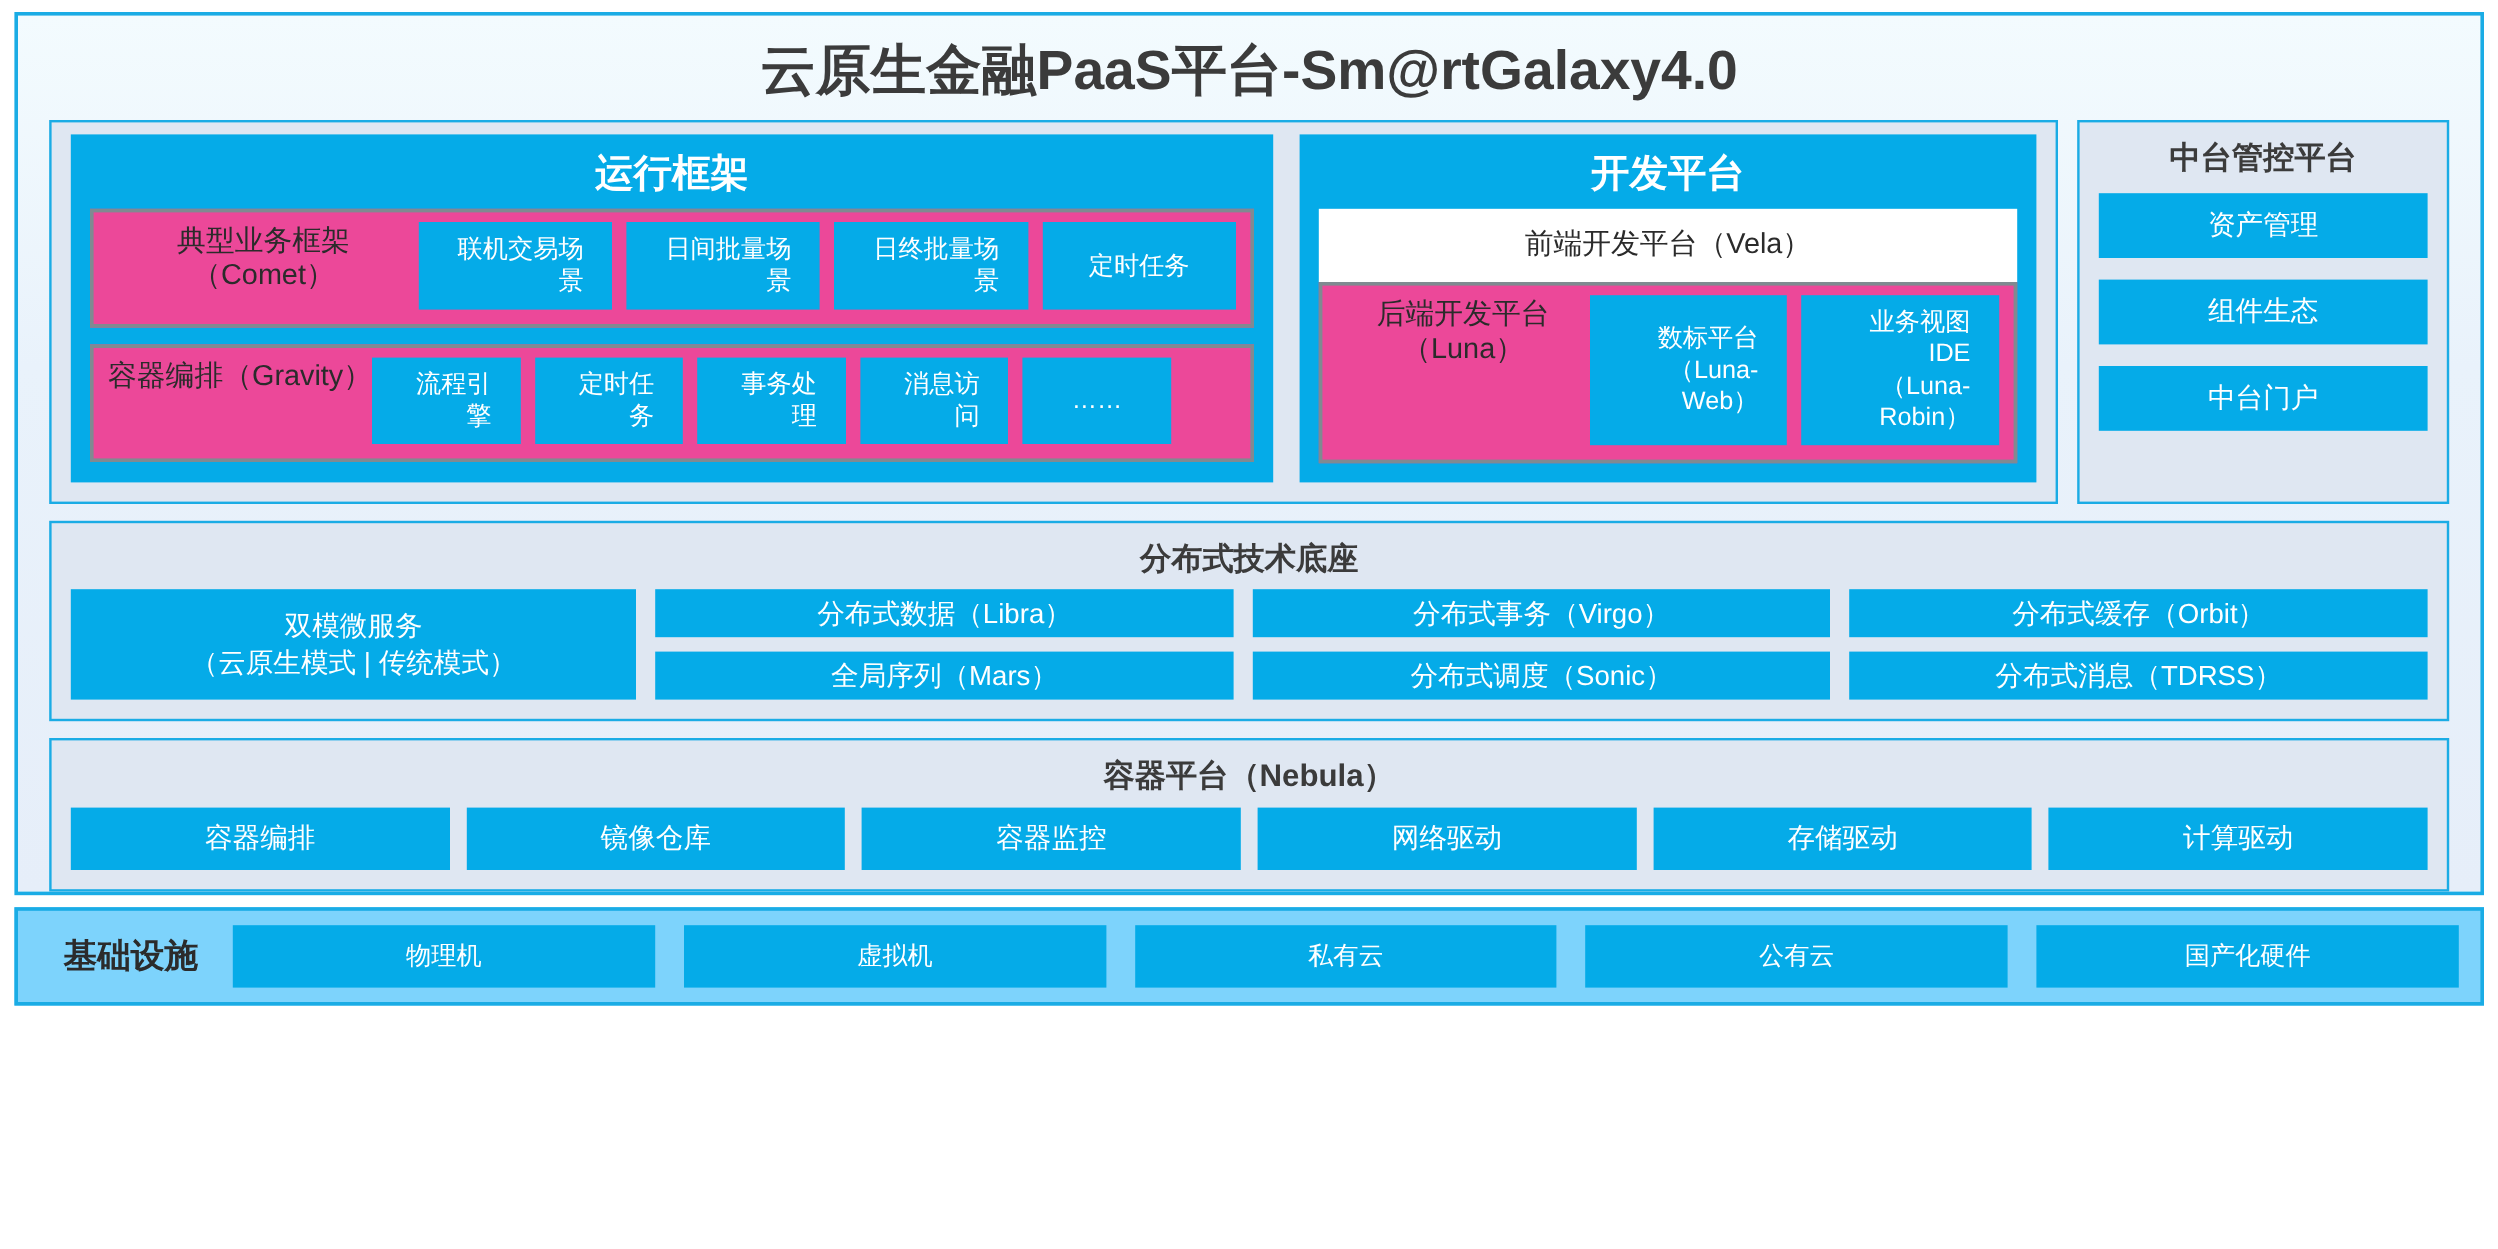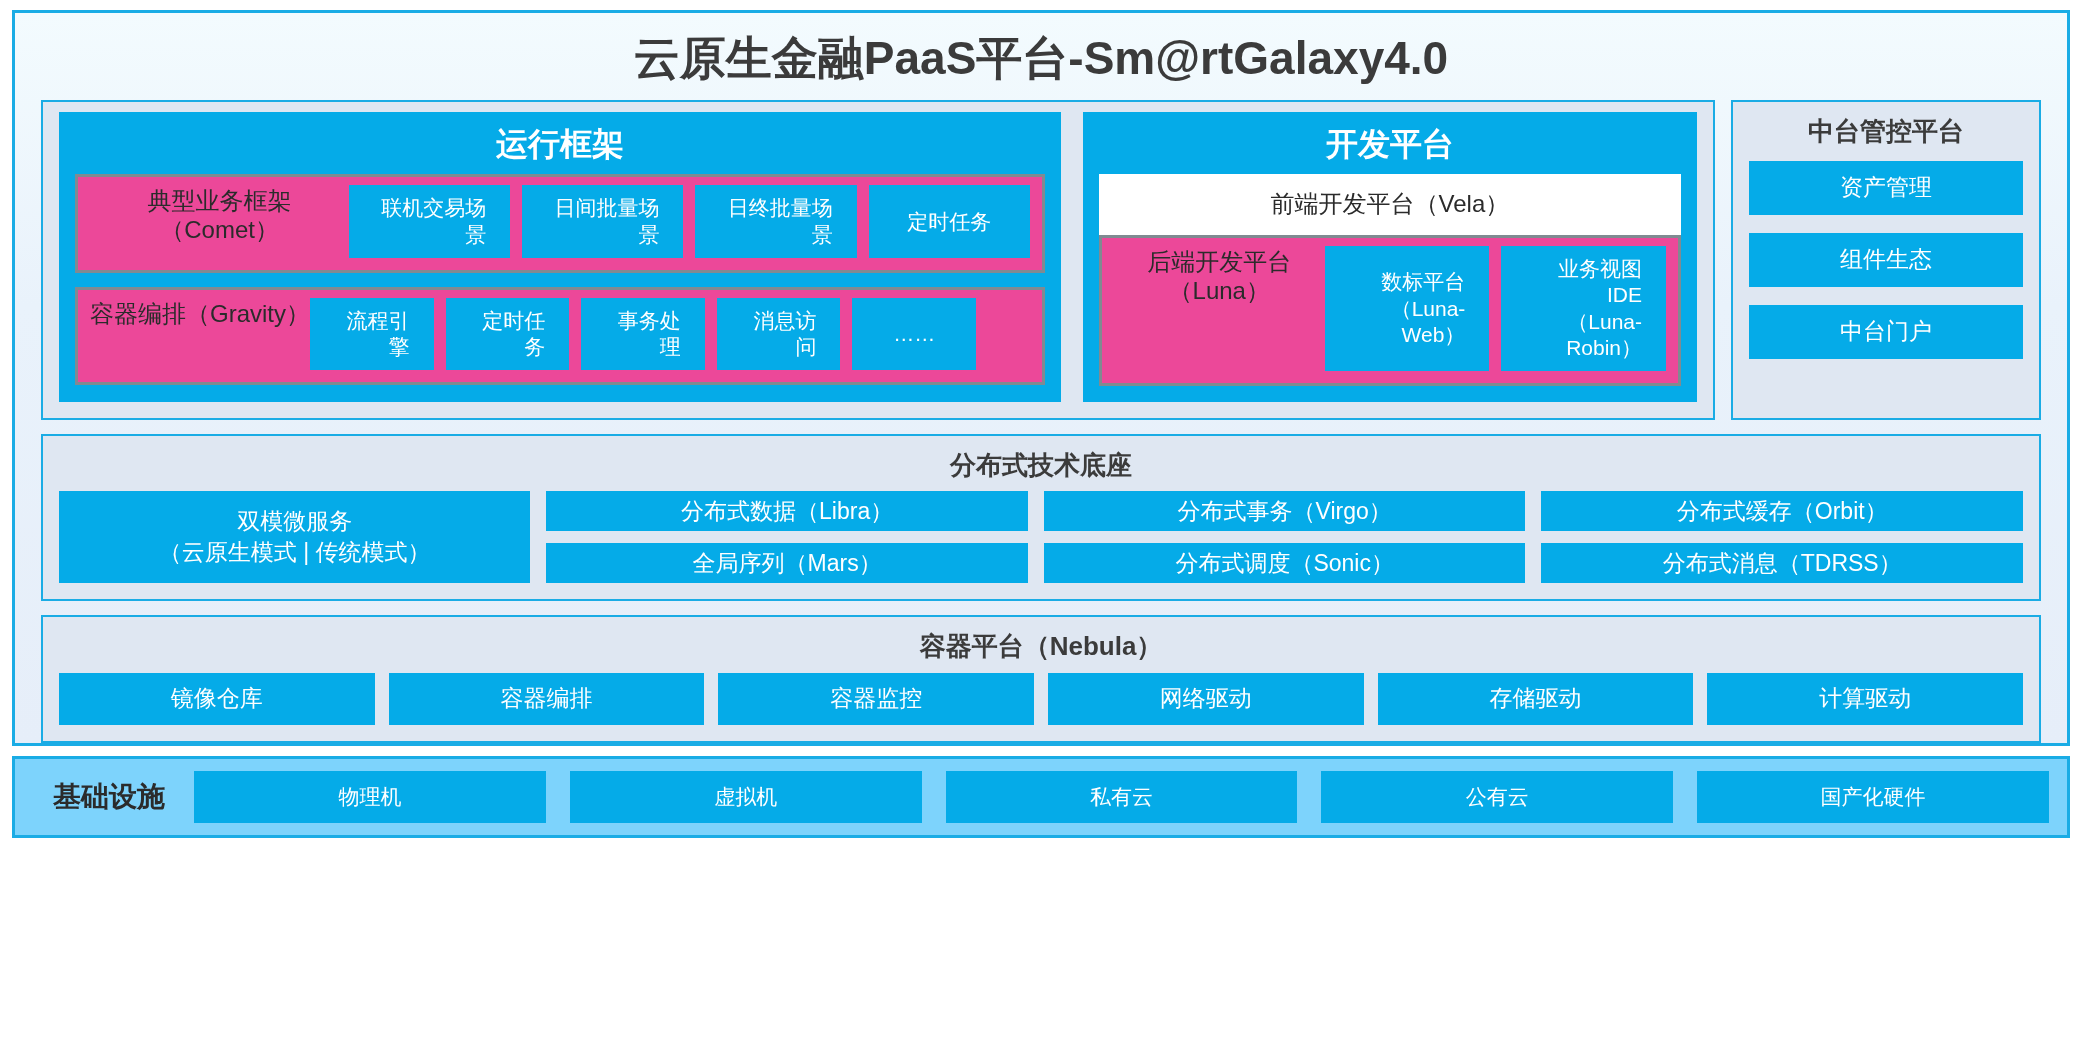--- a/index.html
+++ b/index.html
@@ -303,22 +303,22 @@
         <div class="tech-col">
           <div class="chip">分布式缓存（Orbit）</div>
           <div class="chip">分布式消息（TDRSS）</div>
         </div>
       </div>
     </div>
 
     <div class="panel container-panel">
       <div class="panel-title">容器平台（Nebula）</div>
       <div class="container-row">
+        <div class="chip">容器编排</div>
         <div class="chip">镜像仓库</div>
-        <div class="chip">容器编排</div>
         <div class="chip">容器监控</div>
         <div class="chip">网络驱动</div>
         <div class="chip">存储驱动</div>
         <div class="chip">计算驱动</div>
       </div>
     </div>
 
   </div>
 
   <div class="infra-bar">

